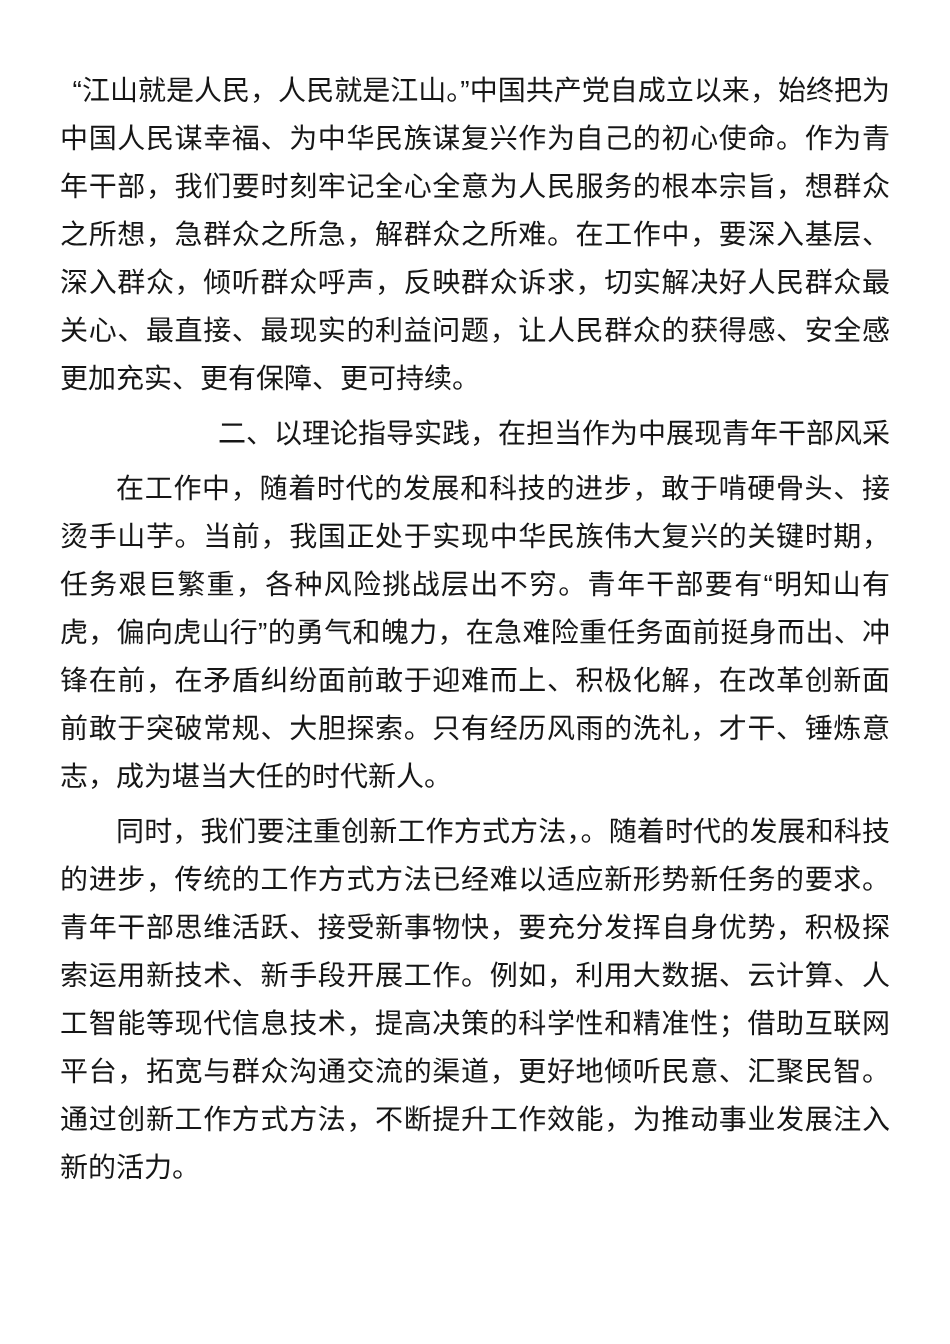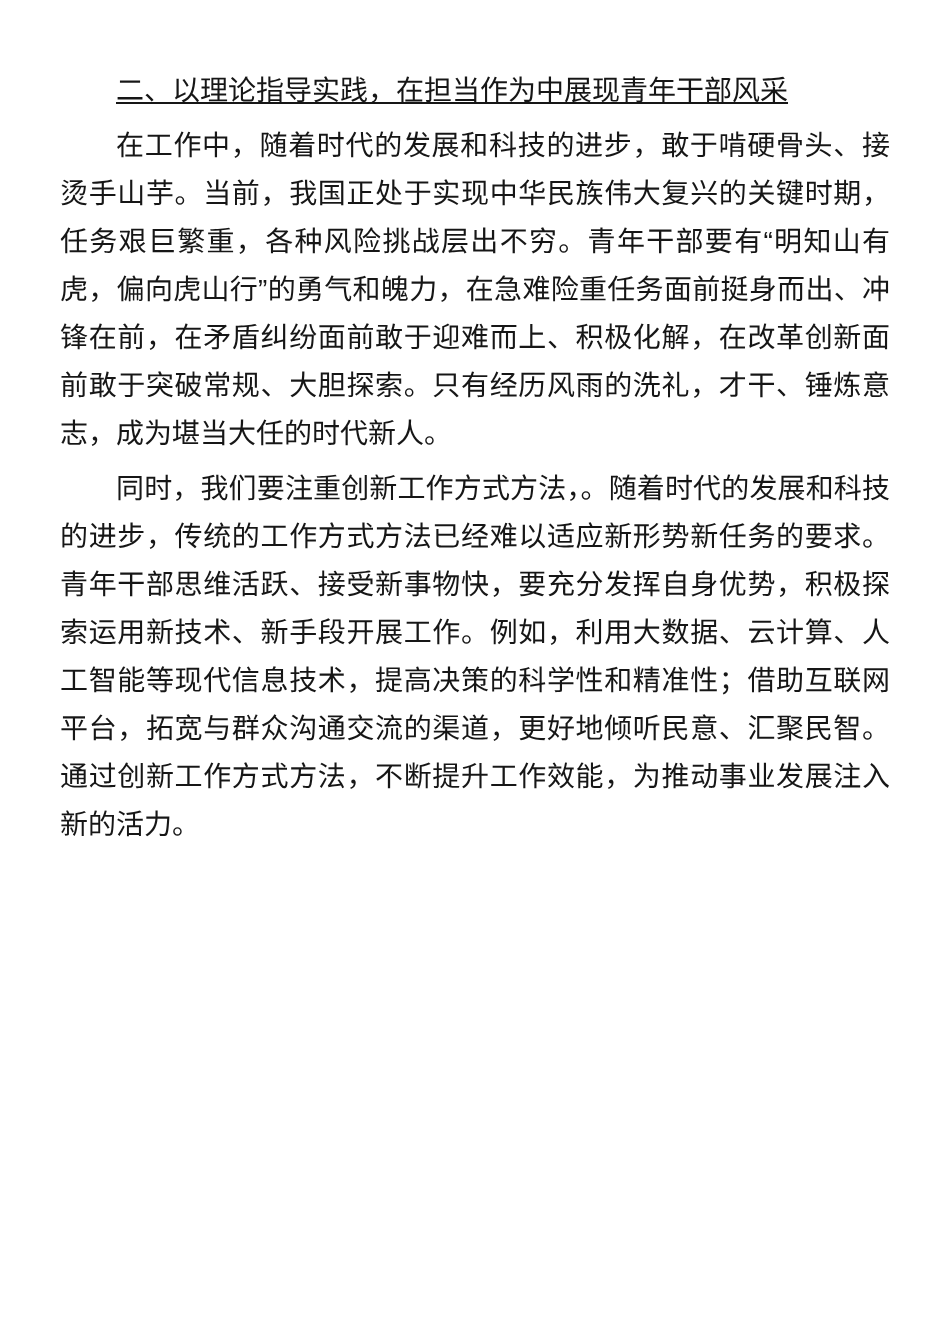--- a/index.html
+++ b/index.html
@@ -33,28 +33,28 @@
   .para + .para {
     margin-top: 7px;
   }
   .indent-2em {
     text-indent: 2em;
   }
   .indent-quote {
     text-indent: 0.45em;
   }
   .heading {
-    text-align: left;
-    text-decoration: underline;
+    text-align: right;
   }
 </style>
 </head>
 <body>
 
 <div class="page">
+  <p class="para indent-quote">“江山就是人民，人民就是江山。”中国共产党自成立以来，始终把为中国人民谋幸福、为中华民族谋复兴作为自己的初心使命。作为青年干部，我们要时刻牢记全心全意为人民服务的根本宗旨，想群众之所想，急群众之所急，解群众之所难。在工作中，要深入基层、深入群众，倾听群众呼声，反映群众诉求，切实解决好人民群众最关心、最直接、最现实的利益问题，让人民群众的获得感、安全感更加充实、更有保障、更可持续。</p>
 
   <p class="para indent-2em heading">二、以理论指导实践，在担当作为中展现青年干部风采</p>
 
 
   <p class="para indent-2em">在工作中，随着时代的发展和科技的进步，敢于啃硬骨头、接烫手山芋。当前，我国正处于实现中华民族伟大复兴的关键时期，任务艰巨繁重，各种风险挑战层出不穷。青年干部要有“明知山有虎，偏向虎山行”的勇气和魄力，在急难险重任务面前挺身而出、冲锋在前，在矛盾纠纷面前敢于迎难而上、积极化解，在改革创新面前敢于突破常规、大胆探索。只有经历风雨的洗礼，才干、锤炼意志，成为堪当大任的时代新人。</p>
 
   <p class="para indent-2em">同时，我们要注重创新工作方式方法，。随着时代的发展和科技的进步，传统的工作方式方法已经难以适应新形势新任务的要求。青年干部思维活跃、接受新事物快，要充分发挥自身优势，积极探索运用新技术、新手段开展工作。例如，利用大数据、云计算、人工智能等现代信息技术，提高决策的科学性和精准性；借助互联网平台，拓宽与群众沟通交流的渠道，更好地倾听民意、汇聚民智。通过创新工作方式方法，不断提升工作效能，为推动事业发展注入新的活力。</p>
 
 </div>
 

